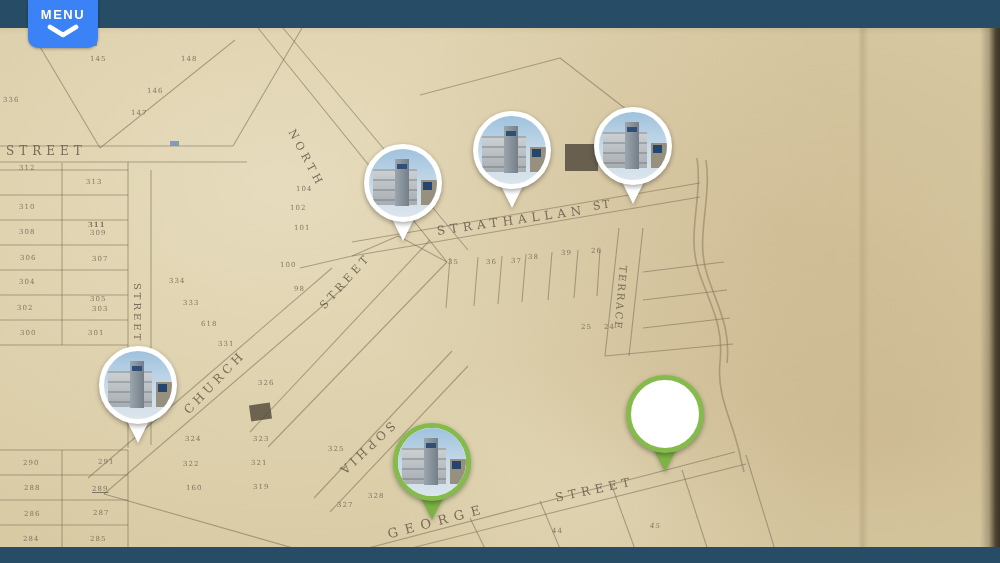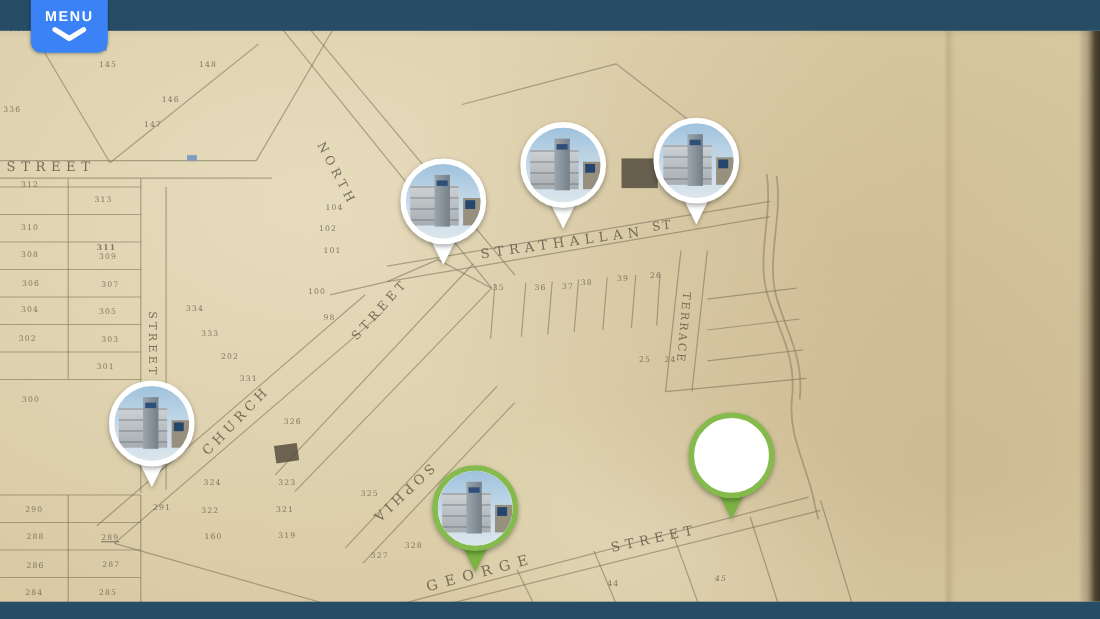--- a/index.html
+++ b/index.html
@@ -188,28 +188,28 @@
       <span class="lot-number" style="left: 131px; top: 109px;">147</span>
       <span class="lot-number" style="left: 19px; top: 164px;">312</span>
       <span class="lot-number" style="left: 86px; top: 178px;">313</span>
       <span class="lot-number" style="left: 19px; top: 203px;">310</span>
       <span class="lot-number" style="left: 88px; top: 220px; font-weight: bold;">311</span>
       <span class="lot-number" style="left: 19px; top: 228px;">308</span>
       <span class="lot-number" style="left: 90px; top: 229px;">309</span>
       <span class="lot-number" style="left: 20px; top: 254px;">306</span>
       <span class="lot-number" style="left: 92px; top: 255px;">307</span>
       <span class="lot-number" style="left: 19px; top: 278px;">304</span>
-      <span class="lot-number" style="left: 90px; top: 279px;">305</span>
+      <span class="lot-number" style="left: 90px; top: 295px;">305</span>
       <span class="lot-number" style="left: 17px; top: 304px;">302</span>
       <span class="lot-number" style="left: 92px; top: 305px;">303</span>
-      <span class="lot-number" style="left: 20px; top: 329px; margin-top: 30px;">300</span>
+      <span class="lot-number" style="left: 20px; top: 329px;">300</span>
       <span class="lot-number" style="left: 88px; top: 329px;">301</span>
       <span class="lot-number" style="left: 169px; top: 263px; margin-top: 14px;">334</span>
       <span class="lot-number" style="left: 183px; top: 299px;">333</span>
-      <span class="lot-number" style="left: 201px; top: 320px;">202</span>
+      <span class="lot-number" style="left: 201px; top: 320px;">618</span>
       <span class="lot-number" style="left: 218px; top: 340px;">331</span>
       <span class="lot-number" style="left: 296px; top: 185px;">104</span>
       <span class="lot-number" style="left: 290px; top: 204px;">102</span>
       <span class="lot-number" style="left: 294px; top: 224px;">101</span>
       <span class="lot-number" style="left: 280px; top: 261px;">100</span>
       <span class="lot-number" style="left: 294px; top: 285px;">98</span>
       <span class="lot-number" style="left: 448px; top: 258px;">35</span>
       <span class="lot-number" style="left: 486px; top: 258px;">36</span>
       <span class="lot-number" style="left: 511px; top: 257px;">37</span>
       <span class="lot-number" style="left: 528px; top: 253px;">38</span>
@@ -221,21 +221,21 @@
       <span class="lot-number" style="left: 328px; top: 445px;">325</span>
       <span class="lot-number" style="left: 185px; top: 435px; text-align: center;">324</span>
       <span class="lot-number" style="left: 253px; top: 435px;">323</span>
       <span class="lot-number" style="left: 183px; top: 460px;">322</span>
       <span class="lot-number" style="left: 251px; top: 459px;">321</span>
       <span class="lot-number" style="left: 186px; top: 484px;">160</span>
       <span class="lot-number" style="left: 253px; top: 483px;">319</span>
       <span class="lot-number" style="left: 337px; top: 501px; text-align: right;">327</span>
       <span class="lot-number" style="left: 368px; top: 492px;">328</span>
       <span class="lot-number" style="left: 23px; top: 459px;">290</span>
-      <span class="lot-number" style="left: 98px; top: 458px; margin-left: 41px;">291</span>
+      <span class="lot-number" style="left: 98px; top: 458px;">291</span>
       <span class="lot-number" style="left: 24px; top: 484px;">288</span>
       <span class="lot-number" style="left: 92px; top: 485px; text-decoration: underline;">289</span>
       <span class="lot-number" style="left: 24px; top: 510px;">286</span>
       <span class="lot-number" style="left: 93px; top: 509px;">287</span>
       <span class="lot-number" style="left: 23px; top: 535px;">284</span>
       <span class="lot-number" style="left: 90px; top: 535px;">285</span>
       <span class="lot-number" style="left: 552px; top: 527px;">44</span>
       <span class="lot-number" style="left: 650px; top: 522px; font-style: italic;">45</span>
       <div class="patch" style="left: 565px; top: 144px; width: 33px; height: 27px; background: rgb(65, 59, 49); opacity: 0.75; transform: rotate(0deg);"></div>
       <div class="patch" style="left: 250px; top: 404px; width: 21px; height: 16px; background: rgb(79, 71, 56); opacity: 0.8; transform: rotate(-8deg);"></div>

